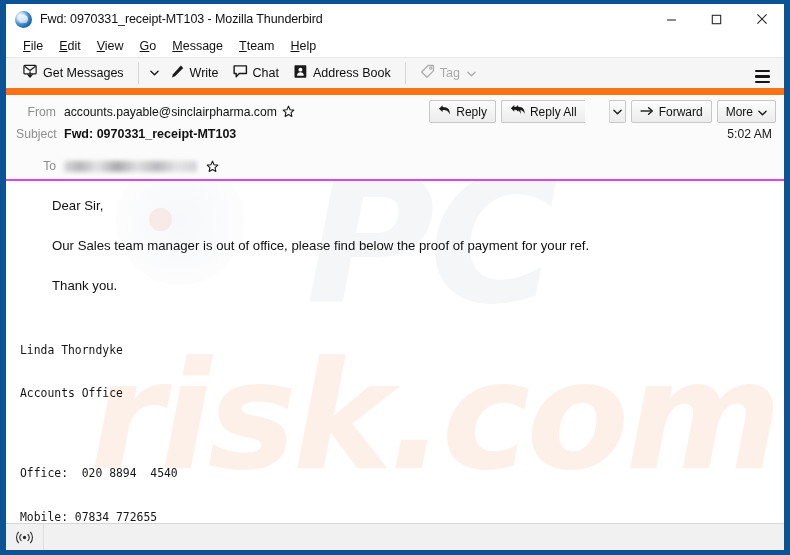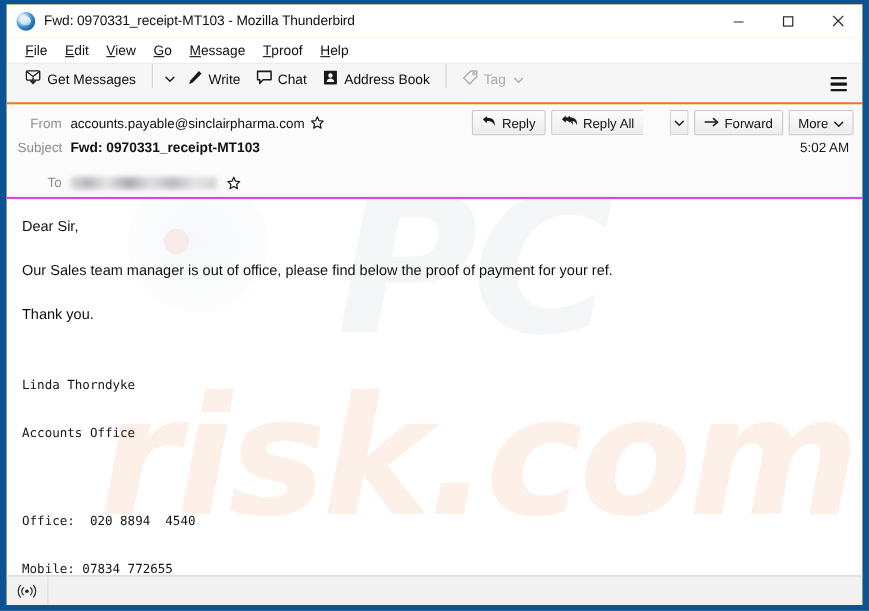--- a/index.html
+++ b/index.html
@@ -15,21 +15,21 @@
   #window-frame {
     position: absolute;
     left: 0; top: 0;
     width: 790px; height: 555px;
     background: #0b5394;
     padding: 4px 6px 5px 6px;
   }
   #window-inner {
     position: relative;
     width: 100%; height: 100%;
-    background: #fde047;
+    background: #fef9c3;
     overflow: hidden;
   }
 
   
   #title-bar {
     position: relative;
     height: 30px;
     background: #ffffff;
     display: flex;
     align-items: center;
@@ -83,23 +83,23 @@
     color: #111;
     padding: 0 8px;
     white-space: nowrap;
   }
   .menu-item .ak { text-decoration: underline; }
 
   
   #main-toolbar {
     height: 37px;
     background: #f6f6f6;
-    border-bottom: 2px solid #f97316;
-    display: flex;
-    align-items: flex-start;
+    border-bottom: 7px solid #f97316;
+    display: flex;
+    align-items: center;
     padding-left: 10px;
     position: relative;
   }
   .tb-btn {
     display: flex;
     align-items: center;
     gap: 5px;
     height: 27px;
     padding: 0 7px;
     font-size: 12.5px;
@@ -219,20 +219,21 @@
     height: 344px;
     padding: 16px 0 0 14px;
     overflow: hidden;
   }
   .body-p {
     font-size: 13.2px;
     color: #111;
     line-height: 1.35;
     position: relative;
     z-index: 2;
+    margin-left: 32px;
   }
   #greeting { margin-bottom: 22px; }
   #para1 { margin-bottom: 22px; }
   #thanks { margin-bottom: 19px; }
   #signature {
     font-family: "DejaVu Sans Mono", "Liberation Mono", monospace;
     font-size: 11.4px;
     line-height: 1.28;
     color: #161616;
     white-space: pre;
@@ -332,21 +333,21 @@
         </div>
       </div>
     </div>
 
     <div id="menu-bar">
       <div class="menu-item"><span class="ak">F</span><span>ile</span></div>
       <div class="menu-item"><span class="ak">E</span><span>dit</span></div>
       <div class="menu-item"><span class="ak">V</span><span>iew</span></div>
       <div class="menu-item"><span class="ak">G</span><span>o</span></div>
       <div class="menu-item"><span class="ak">M</span><span>essage</span></div>
-      <div class="menu-item"><span class="ak">T</span><span>proof</span></div>
+      <div class="menu-item"><span class="ak">T</span><span>team</span></div>
       <div class="menu-item"><span class="ak">H</span><span>elp</span></div>
     </div>
 
     <div id="main-toolbar">
       <div class="tb-btn">
         <span>
           <svg width="15" height="15" viewBox="0 0 16 16">
             <rect x="1" y="1.5" width="13" height="9" rx="1" fill="none" stroke="#1a1a1a" stroke-width="1.3"></rect>
             <path d="M1.6 2.4 L7.5 7 L13.4 2.4" fill="none" stroke="#1a1a1a" stroke-width="1.3"></path>
             <path d="M7.5 8.5 v5 M5.2 11.3 L7.5 13.8 L9.8 11.3" fill="none" stroke="#1a1a1a" stroke-width="1.4" stroke-linecap="round"></path>

